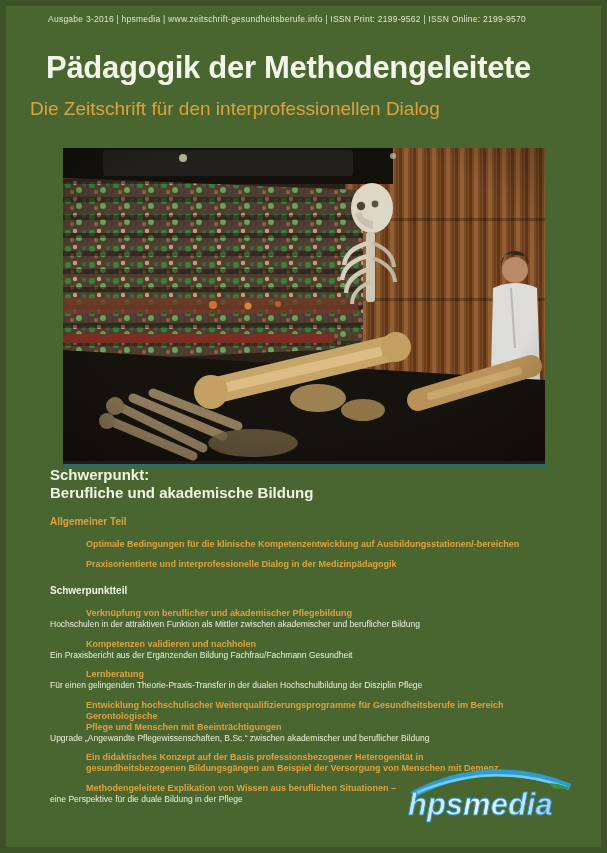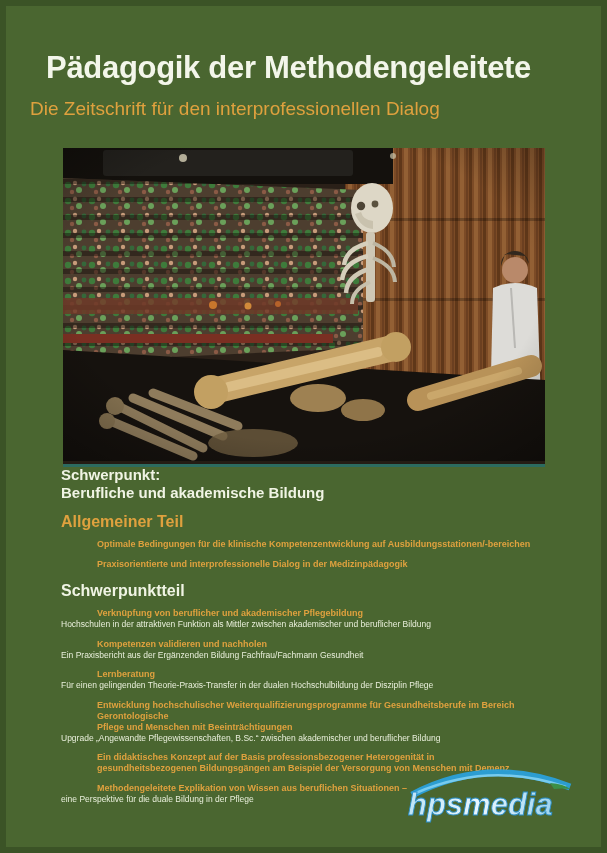--- a/index.html
+++ b/index.html
@@ -27,42 +27,45 @@
     font-size:19px;font-weight:400;
     color:#dfa13e;
   }
   .cover-photo{
     position:absolute;left:57px;top:142px;margin:0;
     width:482px;height:316px;
     border-bottom:3px solid #2c6b5f;
     background:#241c14;
   }
   .cover-photo svg{display:block}
-  .toc{position:absolute;left:55px;top:460px;width:510px;}
+  .toc{position:absolute;left:44px;top:460px;width:510px;}
   .focus-heading{color:#f0f4e4;font-weight:700;font-size:15px;line-height:17.5px;}
-  .section-heading{margin:13px 0 0 0;font-size:16px;font-weight:700;line-height:16px;}
+  .section-heading{margin:13px 0 0 0;font-size:10px;font-weight:700;line-height:16px;}
   .section-heading.orange{color:#dfa13e;}
   .section-heading.white{color:#f0f4e4;}
   .article{margin-top:9px;}
   .article-title{
     font-size:9px;font-weight:700;line-height:11px;
     color:#dfa13e;white-space:pre-line;margin-left:36px;
   }
   .article-subtitle{
     font-size:8.5px;font-weight:400;line-height:10.5px;
     color:#e9efdb;white-space:pre-line;
   }
   .logo{position:absolute;right:23px;bottom:16px;width:178px;height:78px;}
   .logo svg{display:block}
 </style>
 </head>
 <body>
 
 <div class="page">
 
+  <div class="topbar">
+    <span>Ausgabe 3-2016  | hpsmedia | www.zeitschrift-gesundheitsberufe.info | ISSN Print: 2199-9562 | ISSN Online: 2199-9570</span>
+  </div>
 
   <h1 class="journal-title">Pädagogik der Methodengeleitete</h1>
   <h2 class="journal-subtitle">Die Zeitschrift für den interprofessionellen Dialog</h2>
 
   <figure class="cover-photo">
     <svg width="482" height="313" viewBox="0 0 482 313">
       <defs>
         <pattern id="wood" width="14" height="260" patternUnits="userSpaceOnUse">
           <rect width="14" height="260" fill="#7c4b26"></rect>
           <rect x="0" width="3" height="260" fill="#5f3719"></rect>

